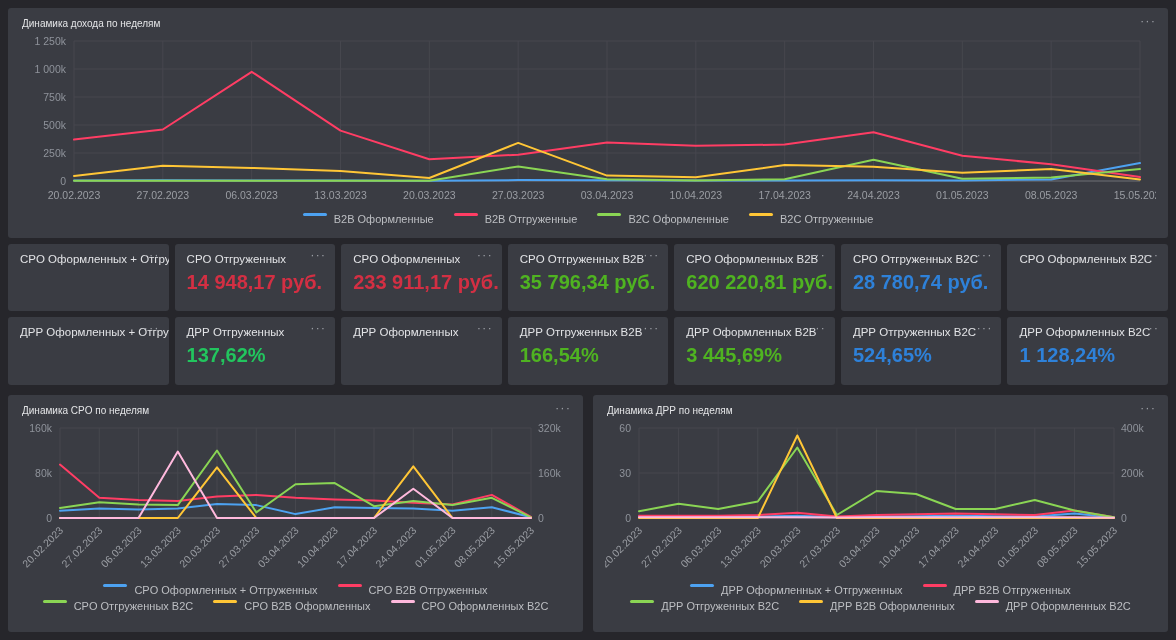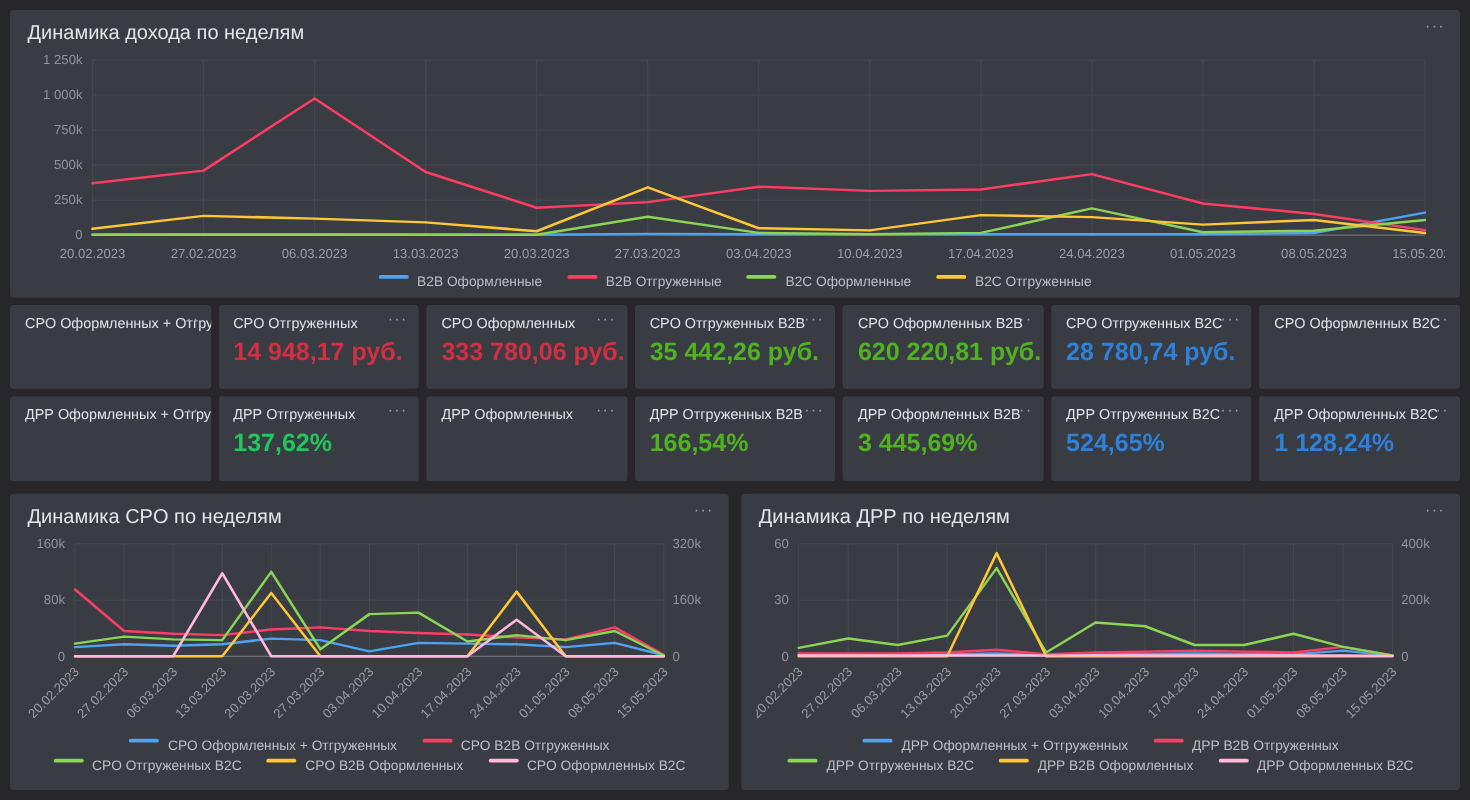--- a/index.html
+++ b/index.html
@@ -5,21 +5,21 @@
   html,body{margin:0;padding:0;background:#1d1d21;}
   *{box-sizing:border-box;}
   .dashboard{
     width:1176px;height:640px;background:#26262b;
     font-family:"Liberation Sans","DejaVu Sans",sans-serif;
     padding:8px;display:flex;flex-direction:column;gap:6px;overflow:hidden;
   }
   .panel{background:#3a3c43;border-radius:3px;position:relative;overflow:hidden;}
   .panel-top{height:234px;padding:8px 12px 4px 12px;}
   .panel-header{display:flex;align-items:flex-start;justify-content:space-between;}
-  .chart-title{color:#e4e5e7;font-size:16px;padding:2px 0 4px 2px;}
+  .chart-title{color:#e4e5e7;font-size:10px;padding:2px 0 4px 2px;}
   .dots{color:#9a9da4;font-size:13px;letter-spacing:1px;line-height:10px;cursor:pointer;user-select:none;}
   .legend{display:flex;flex-wrap:wrap;justify-content:center;margin-top:2px;}
   .legend-item{display:flex;margin:2px 10px;cursor:pointer;}
   .swatch{display:inline-block;width:24px;height:3px;border-radius:2px;margin-right:7px;}
   .legend-label{color:#bdbfc3;font-size:11px;white-space:nowrap;}
   .cards-row{display:flex;gap:6px;height:68px;}
   .card{flex:1;background:#3a3c43;border-radius:3px;padding:9px 10px 6px 12px;position:relative;overflow:hidden;}
   .card-top{display:flex;justify-content:space-between;align-items:flex-start;}
   .card-title{color:#e2e3e6;font-size:11.5px;line-height:1.15;white-space:nowrap;}
   .card .dots{position:absolute;top:6px;right:9px;}
@@ -118,28 +118,28 @@
           <span class="card-title">CPO Отгруженных</span>
         </div>
         <span class="dots">···</span>
         <div class="card-value" style="color: rgb(211, 47, 67);">14 948,17 руб.</div>
       </div>
       <div class="card">
         <div class="card-top">
           <span class="card-title">CPO Оформленных</span>
         </div>
         <span class="dots">···</span>
-        <div class="card-value" style="color: rgb(211, 47, 67);">333 780,06 руб.</div>
+        <div class="card-value" style="color: rgb(211, 47, 67);">233 911,17 руб.</div>
       </div>
       <div class="card">
         <div class="card-top">
           <span class="card-title">CPO Отгруженных B2B</span>
         </div>
         <span class="dots">···</span>
-        <div class="card-value" style="color: rgb(79, 179, 33);">35 442,26 руб.</div>
+        <div class="card-value" style="color: rgb(79, 179, 33);">35 796,34 руб.</div>
       </div>
       <div class="card">
         <div class="card-top">
           <span class="card-title">CPO Оформленных B2B</span>
         </div>
         <span class="dots">···</span>
         <div class="card-value" style="color: rgb(79, 179, 33);">620 220,81 руб.</div>
       </div>
       <div class="card">
         <div class="card-top">

